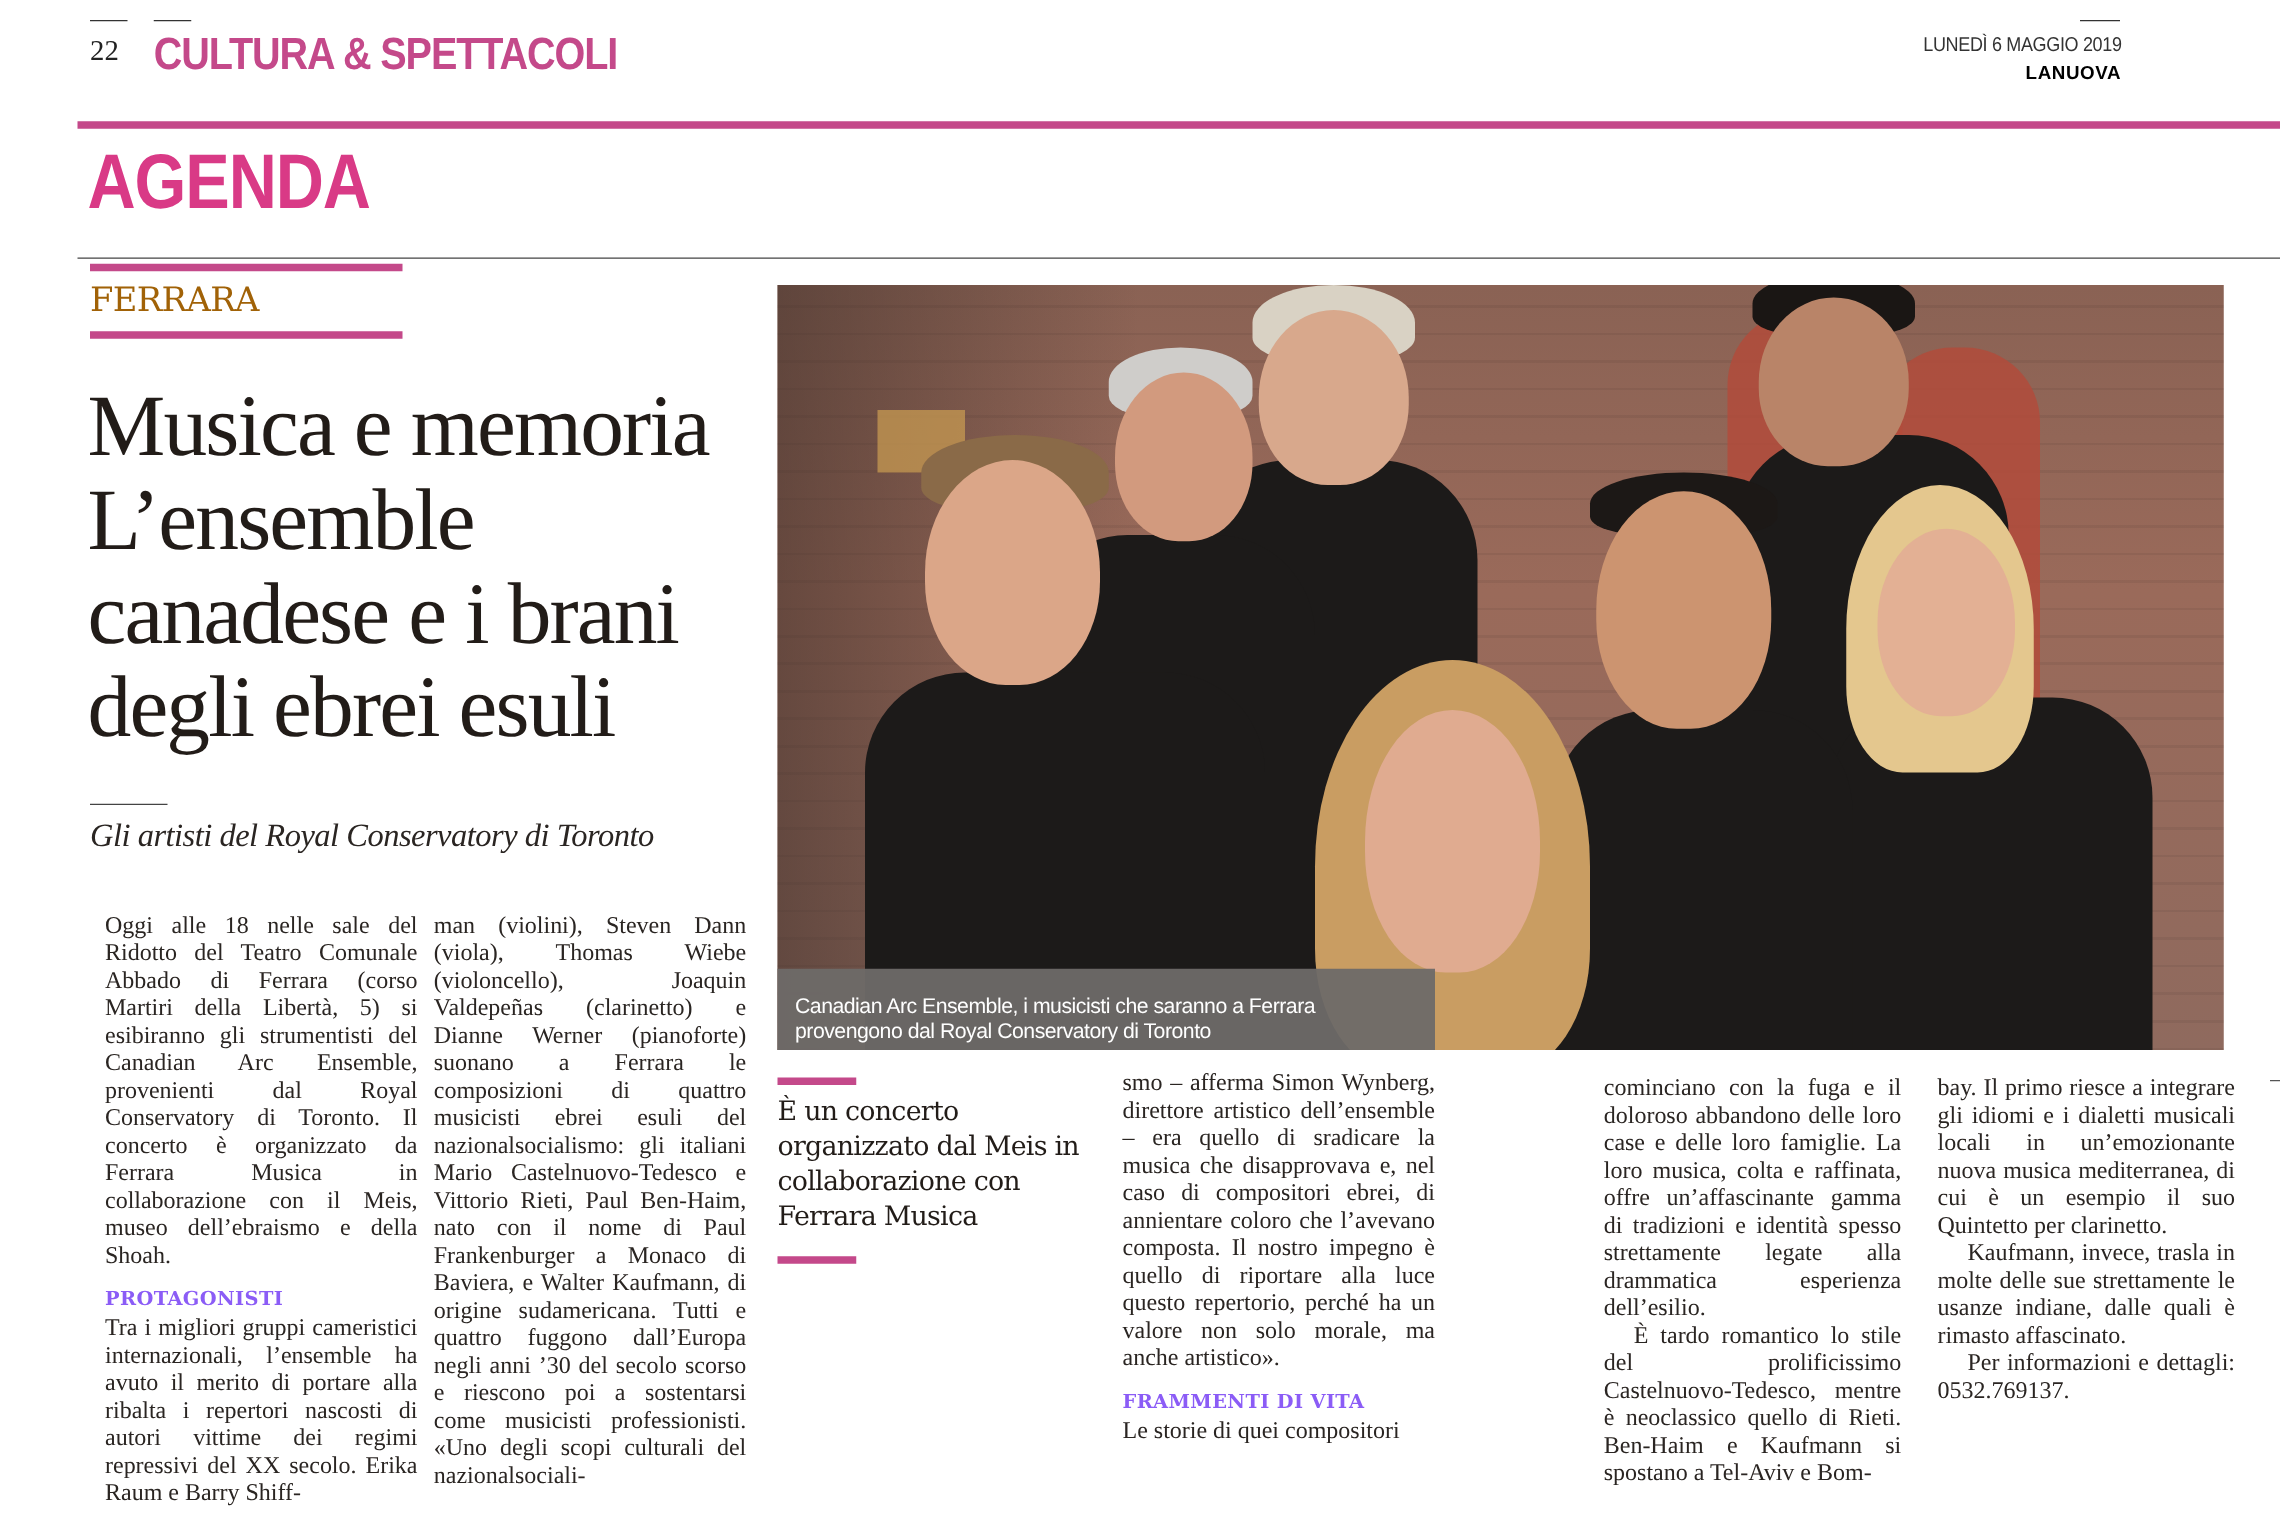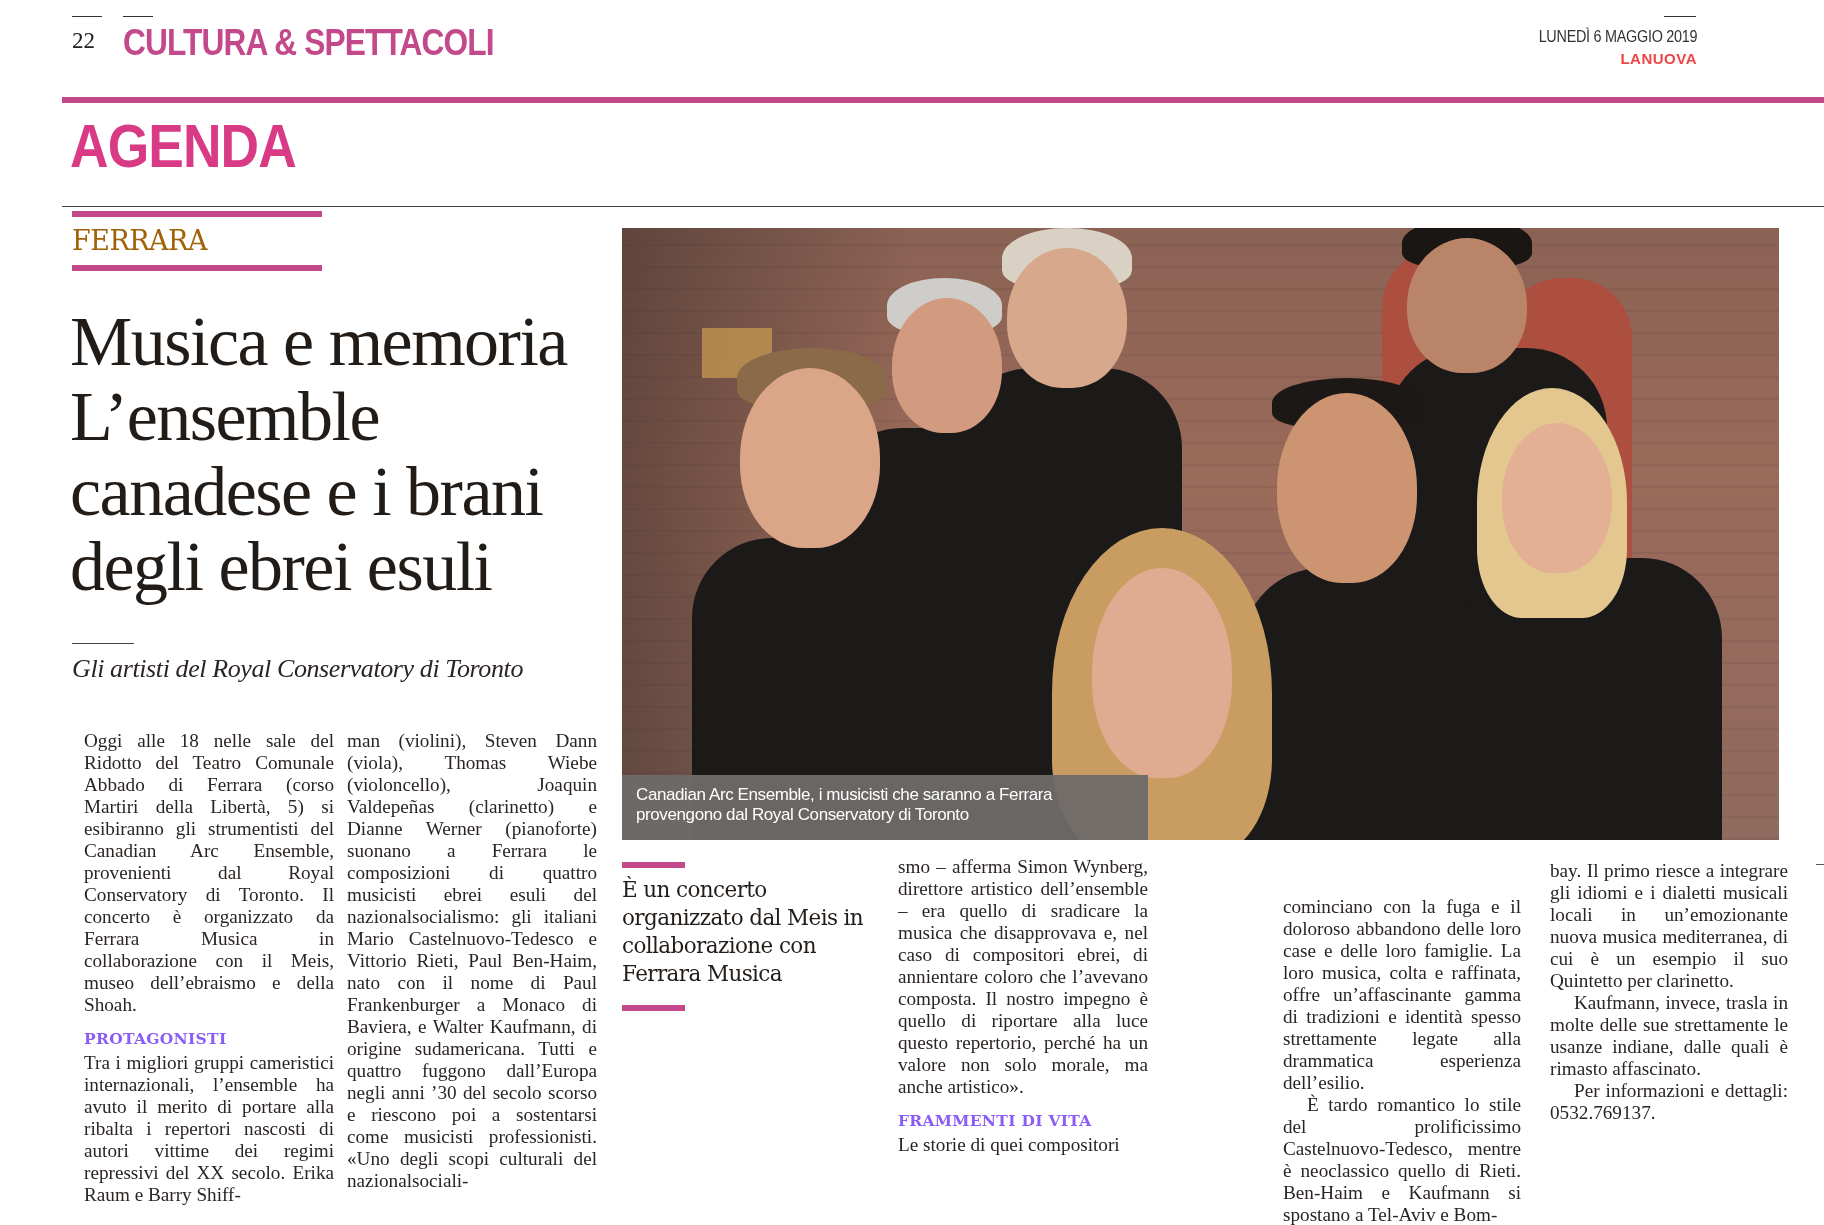--- a/index.html
+++ b/index.html
@@ -6,21 +6,21 @@
     html, body { width: 1824px; height: 1225px; background: #ffffff; overflow: hidden; }
     body { position: relative; font-family: "DejaVu Serif", serif; color: #2a2522; }
 
     .abs { position: absolute; }
 
     
     .tick { position: absolute; height: 1px; background: #333; top: 16px; }
     .page-num { left: 72px; top: 28px; font-family: "Liberation Serif", serif; font-size: 23px; color: #222; }
     .section-title { left: 123px; top: 22px; font-family: "Liberation Sans", sans-serif; font-weight: bold; font-size: 36px; color: #c4498a; letter-spacing: -1px; transform: scaleX(0.88); transform-origin: left top; }
     .date { right: 127px; top: 28px; font-family: "Liberation Sans", sans-serif; font-size: 16px; color: #333; text-align: right; transform: scaleX(0.9); transform-origin: right top; letter-spacing: -0.3px; }
-    .paper-name { right: 127px; top: 50px; font-family: "Liberation Sans", sans-serif; font-size: 15px; font-weight: bold; color: #ef4444; text-align: right; letter-spacing: 0.5px; }
+    .paper-name { right: 127px; top: 50px; font-family: "Liberation Sans", sans-serif; font-size: 15px; font-weight: bold; color: #000000; text-align: right; letter-spacing: 0.5px; }
     .pink-rule { left: 62px; top: 97px; width: 1762px; height: 6px; background: #c4498a; }
 
     .agenda { left: 70px; top: 110px; font-family: "Liberation Sans", sans-serif; font-weight: bold; font-size: 62px; color: #d93a86; letter-spacing: -1px; transform: scaleX(0.86); transform-origin: left top; }
     .thin-rule { left: 62px; top: 206px; width: 1762px; height: 1px; background: #444; }
 
     .kicker-bar-top { left: 72px; top: 211px; width: 250px; height: 6px; background: #c4498a; }
     .kicker { left: 72px; top: 225px; font-family: "DejaVu Serif", serif; font-weight: normal; font-size: 27px; color: #a16207; letter-spacing: -0.5px; }
     .kicker-bar-bottom { left: 72px; top: 265px; width: 250px; height: 6px; background: #c4498a; }
 
     .headline { left: 70px; top: 280px; width: 560px; font-family: "Liberation Serif", serif; font-size: 70px; line-height: 75px; color: #221c18; letter-spacing: -1.5px; margin-top: 24px; }
@@ -30,36 +30,36 @@
 
     
     .col { position: absolute; font-family: "Liberation Serif", serif; font-size: 19.2px; line-height: 22px; color: #2a2522; text-align: justify; hyphens: manual; }
     .col p { margin: 0; }
     .col p.indent { text-indent: 24px; }
     .col .sec-head { font-family: "DejaVu Serif", serif; font-weight: bold; font-size: 15.5px; letter-spacing: 0.3px; margin-top: 12px; margin-bottom: 2px; color: #8b5cf6; text-align: left; }
 
     .col1 { left: 84px; top: 730px; width: 250px; }
     .col2 { left: 347px; top: 730px; width: 250px; }
     .col3 { left: 898px; top: 856px; width: 250px; }
-    .col4 { left: 1283px; top: 896px; width: 238px; }
+    .col4 { left: 1283px; top: 860px; width: 238px; }
     .col5 { left: 1550px; top: 860px; width: 238px; }
 
     
     .photo { left: 622px; top: 228px; width: 1157px; height: 612px; overflow: hidden;
       background:
         linear-gradient(90deg, rgba(60,45,40,0.55) 0%, rgba(60,45,40,0.0) 25%),
         repeating-linear-gradient(0deg, rgba(0,0,0,0.06) 0 2px, transparent 2px 22px),
         linear-gradient(180deg, #8a6254 0%, #9a6a5a 40%, #8f6a5e 100%); }
     .photo .arch { position: absolute; background: #b24b3b; border-radius: 60px 60px 0 0; opacity: 0.85; }
     .photo .lamp { position: absolute; left: 80px; top: 100px; width: 70px; height: 50px; background: #c79a52; opacity: 0.75; }
     .photo .body { position: absolute; background: #1c1a19; border-radius: 80px 80px 0 0; }
     .photo .face { position: absolute; border-radius: 50% 50% 46% 46%; }
     .photo .hair { position: absolute; border-radius: 50% 50% 30% 30%; }
 
-    .caption { left: 622px; top: 775px; width: 526px; height: 65px; background: rgba(110,106,104,0.95); padding: 10px 14px; }
+    .caption { left: 622px; top: 775px; width: 526px; height: 65px; background: rgba(110,106,104,0.95); padding: 20px 14px; }
     .caption span { display: block; font-family: "Liberation Sans", sans-serif; font-size: 17px; line-height: 20px; color: #ffffff; letter-spacing: -0.4px; }
 
     
     .pq-bar { position: absolute; left: 622px; width: 63px; height: 6px; background: #c4498a; }
     .pullquote { left: 622px; top: 876px; width: 260px; font-family: "DejaVu Serif", serif; font-size: 21.5px; line-height: 28px; color: #221c18; letter-spacing: -0.6px; }
 
     .edge-tick { left: 1816px; top: 864px; width: 8px; height: 1px; background: #555; }
   </style>
 </head>
 <body>

